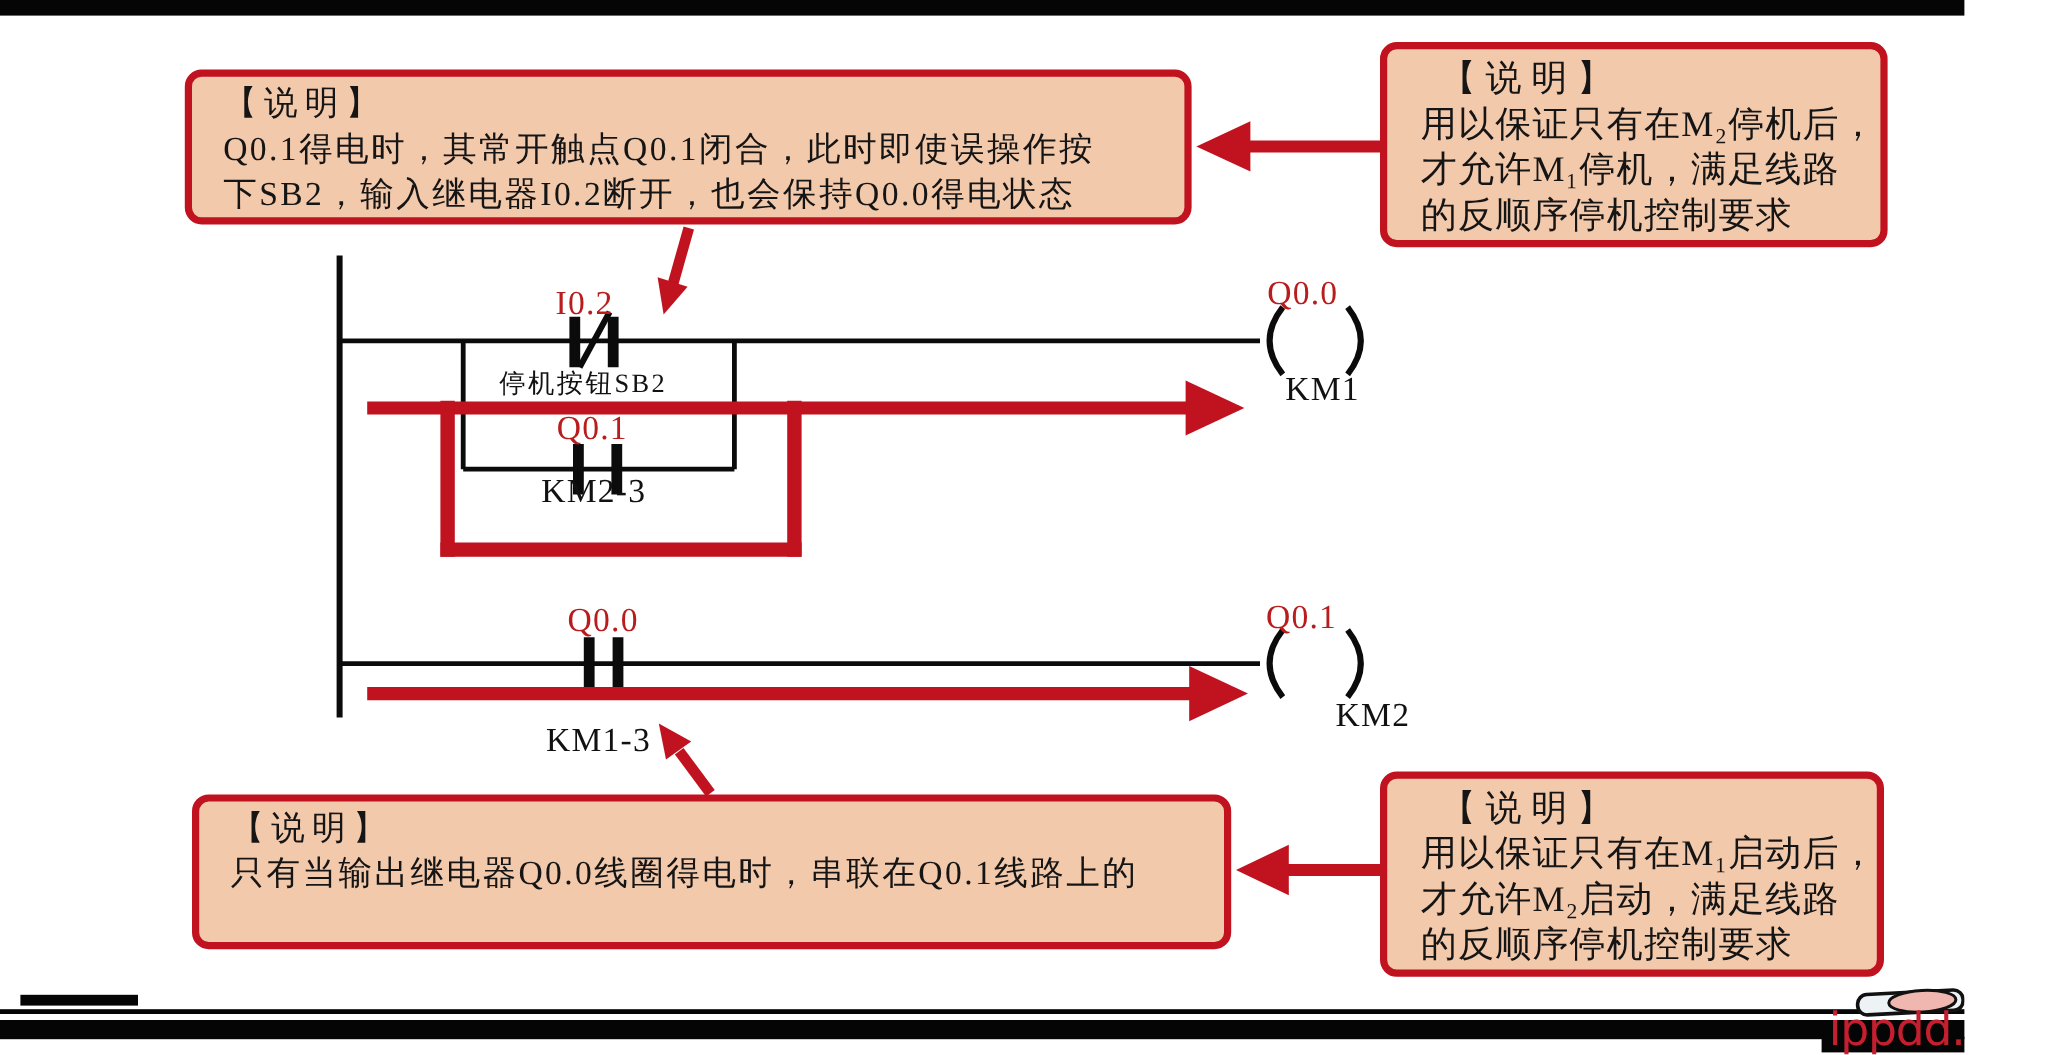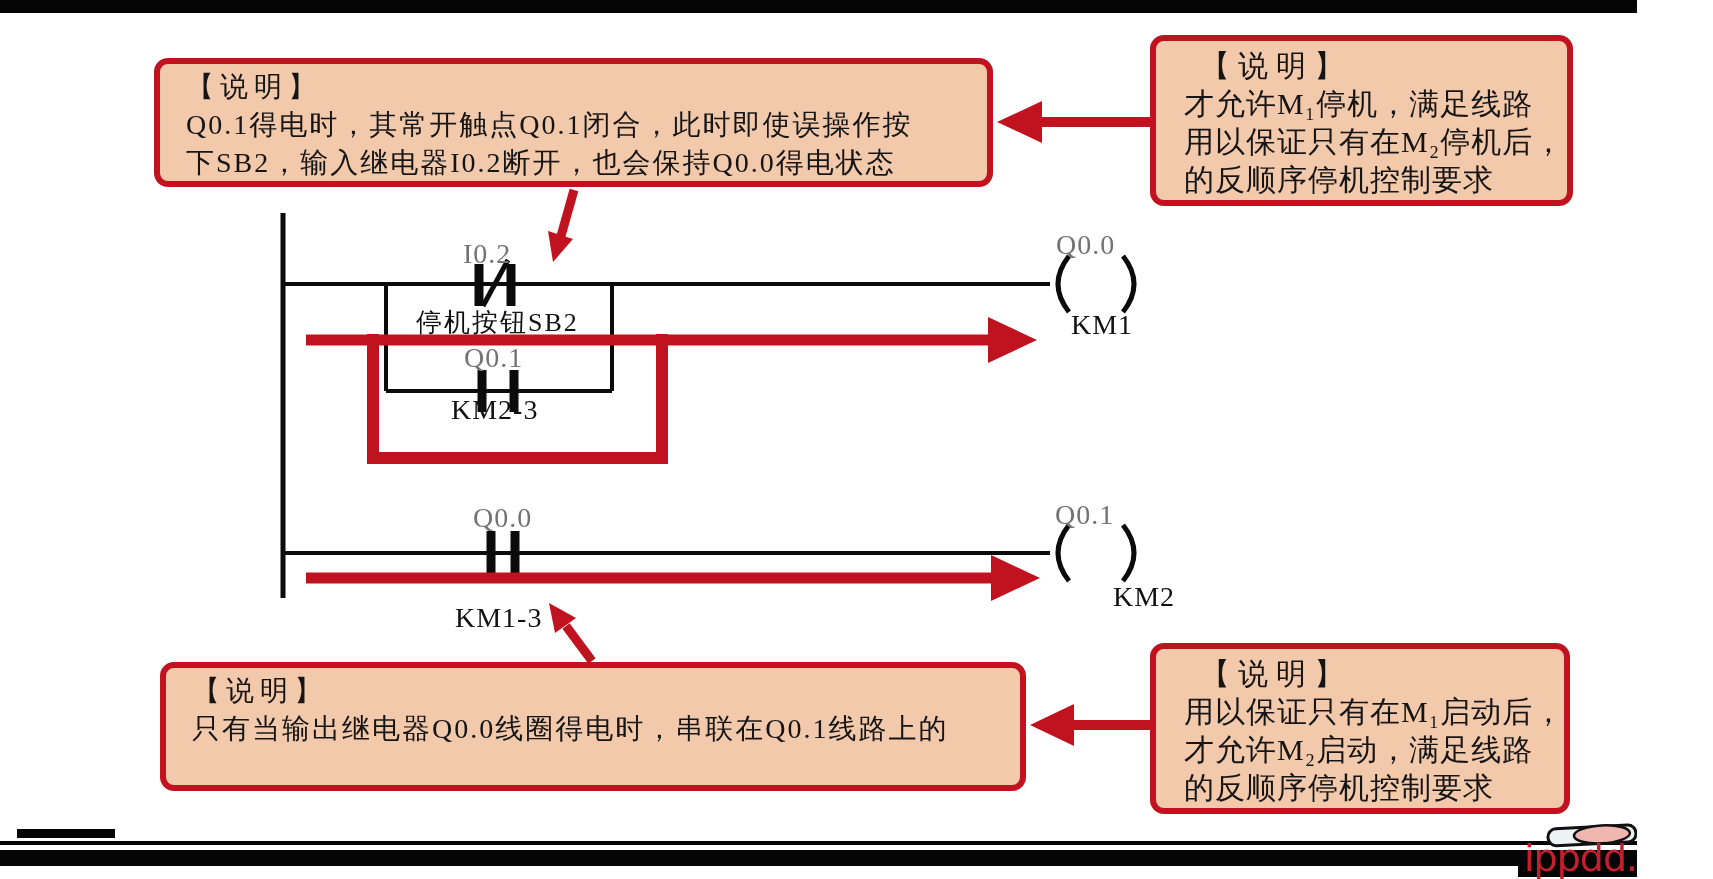--- a/index.html
+++ b/index.html
@@ -12,22 +12,22 @@
   .callout{
     position:absolute;box-sizing:border-box;z-index:2;
     background:#f3c9ac;border:6px solid #c1121f;border-radius:14px;
     color:#151515;
   }
   .co-left{font-size:28px;line-height:38px;letter-spacing:2px;padding:4px 14px 0 26px;white-space:nowrap;}
   .co-right{font-size:30px;line-height:38px;letter-spacing:1px;padding:6px 8px 0 28px;white-space:nowrap;}
   .co-title{letter-spacing:6px;}
   .co-right .co-title{margin-left:16px;letter-spacing:8px;}
   .lbl{position:absolute;white-space:nowrap;z-index:4;font-size:28px;letter-spacing:1px;}
-  .lbl.red{color:#737373;font-family:Liberation Serif, serif;}
-  .lbl.cjk{font-size:26px;letter-spacing:2px;}
+  .lbl.red{color:#b91c1c;font-family:Liberation Serif, serif;}
+  .lbl.cjk{font-size:22px;letter-spacing:2px;}
   .watermark-text{
     position:absolute;left:1524px;top:836px;z-index:6;
     font-family:"DejaVu Sans","Liberation Sans",sans-serif;
     font-size:38px;color:#c41f2f;letter-spacing:-1px;
   }
 </style>
 </head>
 <body>
 
 <div class="canvas">
@@ -39,22 +39,22 @@
   <div class="bar" style="left:1518px;top:864px;width:146px;height:13px;"></div>
 
   <div class="callout co-left" style="left:154px;top:58px;width:839px;height:129px;">
     <div class="co-title">【说明】</div>
     <div>Q0.1得电时，其常开触点Q0.1闭合，此时即使误操作按</div>
     <div>下SB2，输入继电器I0.2断开，也会保持Q0.0得电状态</div>
   </div>
 
   <div class="callout co-right" style="left:1150px;top:35px;width:423px;height:171px;">
     <div class="co-title">【说明】</div>
+    <div>用以保证只有在M₂停机后，</div>
     <div>才允许M₁停机，满足线路</div>
-    <div>用以保证只有在M₂停机后，</div>
     <div>的反顺序停机控制要求</div>
   </div>
 
   <div class="callout co-left" style="left:160px;top:662px;width:866px;height:129px;">
     <div class="co-title">【说明】</div>
     <div>只有当输出继电器Q0.0线圈得电时，串联在Q0.1线路上的</div>
   </div>
 
   <div class="callout co-right" style="left:1150px;top:643px;width:420px;height:171px;">
     <div class="co-title">【说明】</div>

